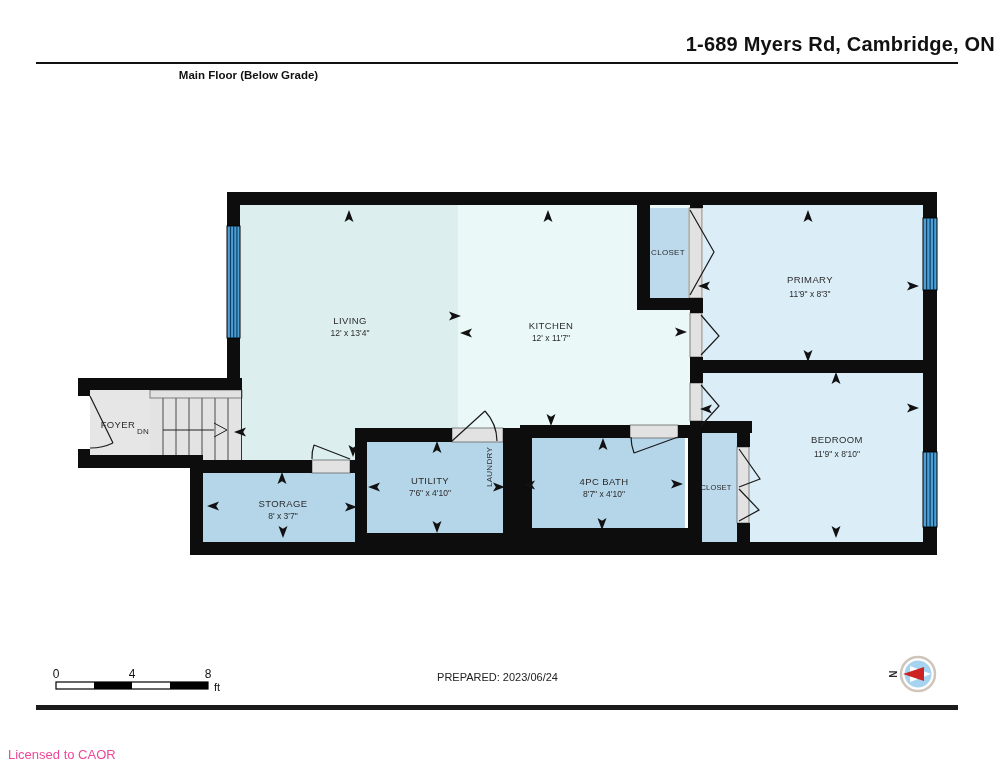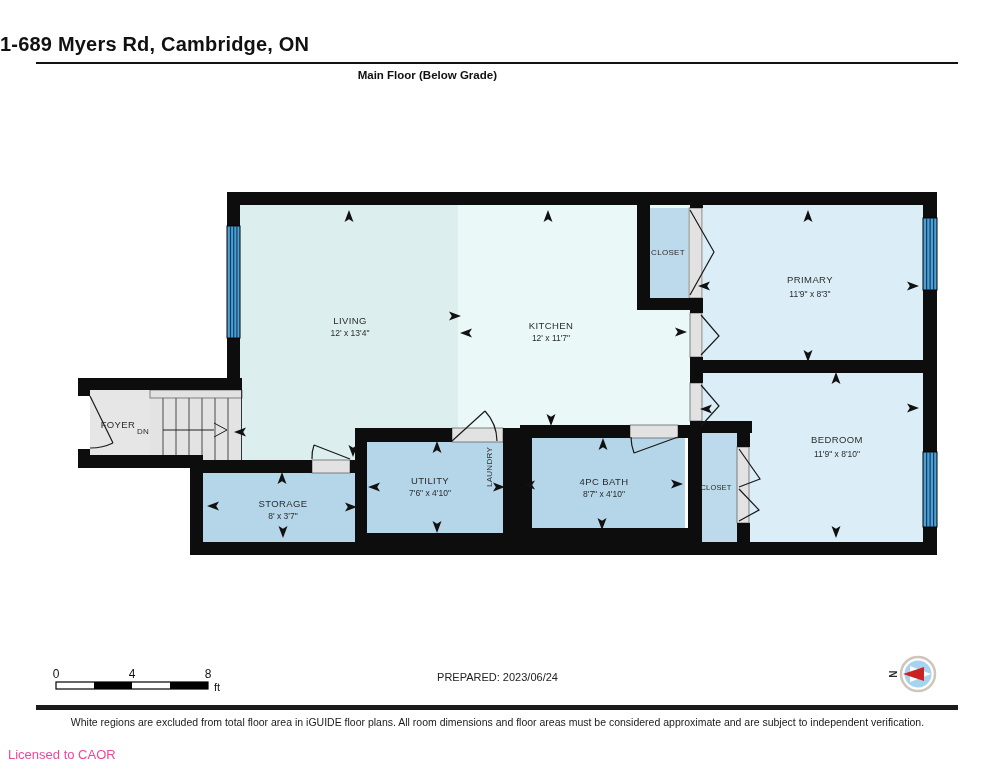--- a/index.html
+++ b/index.html
@@ -1,21 +1,21 @@
 <!DOCTYPE html>
 <html><head>
 <meta charset="utf-8">
 <style>
   html,body{margin:0;padding:0;background:#ffffff;}
   .page{position:relative;width:995px;height:768px;background:#fff;overflow:hidden;
         font-family:"Liberation Sans",sans-serif;color:#111;}
-  .title{position:absolute;top:33px;left:0;width:995px;text-align:left;
+  .title{position:absolute;top:33px;left:0;width:995px;text-align:right;
          font-size:20px;font-weight:700;letter-spacing:.2px;}
   .rule-top{position:absolute;top:62px;left:36px;width:922px;height:2px;background:#111;}
-  .floor-label{position:absolute;top:69px;left:0;width:497px;text-align:right;
+  .floor-label{position:absolute;top:69px;left:0;width:497px;text-align:center;
                font-size:11.5px;font-weight:700;}
   .areas{position:absolute;top:69px;left:507px;font-size:11.5px;line-height:15px;}
   .prepared{position:absolute;top:671px;left:0;width:995px;text-align:center;font-size:11px;color:#222;}
   .rule-bottom{position:absolute;top:705px;left:36px;width:922px;height:5px;background:#1b1b1b;}
   .disclaimer{position:absolute;top:716px;left:0;width:995px;text-align:center;
               font-size:10.5px;color:#1a1a1a;}
   .license{position:absolute;top:747px;left:8px;font-size:13px;color:#ec4899;}
   svg{position:absolute;left:0;top:0;}
   svg text{font-family:"Liberation Sans",sans-serif;fill:#2b2b2b;}
   .room-name{font-size:9.5px;letter-spacing:.4px;}
@@ -209,16 +209,15 @@
       <circle cx="918" cy="674" r="17" fill="#ffffff" stroke="#cfc5ba" stroke-width="2.5"></circle>
       <circle cx="918" cy="674" r="13.5" fill="#a6d3ef"></circle>
       <polygon points="910,666 931,674 910,682" fill="#ffffff"></polygon>
       <polygon points="903,674 924,667 924,681" fill="#cc2222"></polygon>
       <text x="897" y="674" transform="rotate(-90 897 674)" text-anchor="middle" font-size="10" font-weight="bold" fill="#111">N</text>
     </g>
   </svg>
 
   <div class="prepared">PREPARED: 2023/06/24</div>
   <div class="rule-bottom"></div>
-  <div class="disclaimer">White regions are excluded from total floor area in iGUIDE floor plans. All room dimensions and floor areas must be considered approximate and are subject to independent verification.</div>
   <div class="license">Licensed to CAOR</div>
 
 </div>
 
 </body></html>

